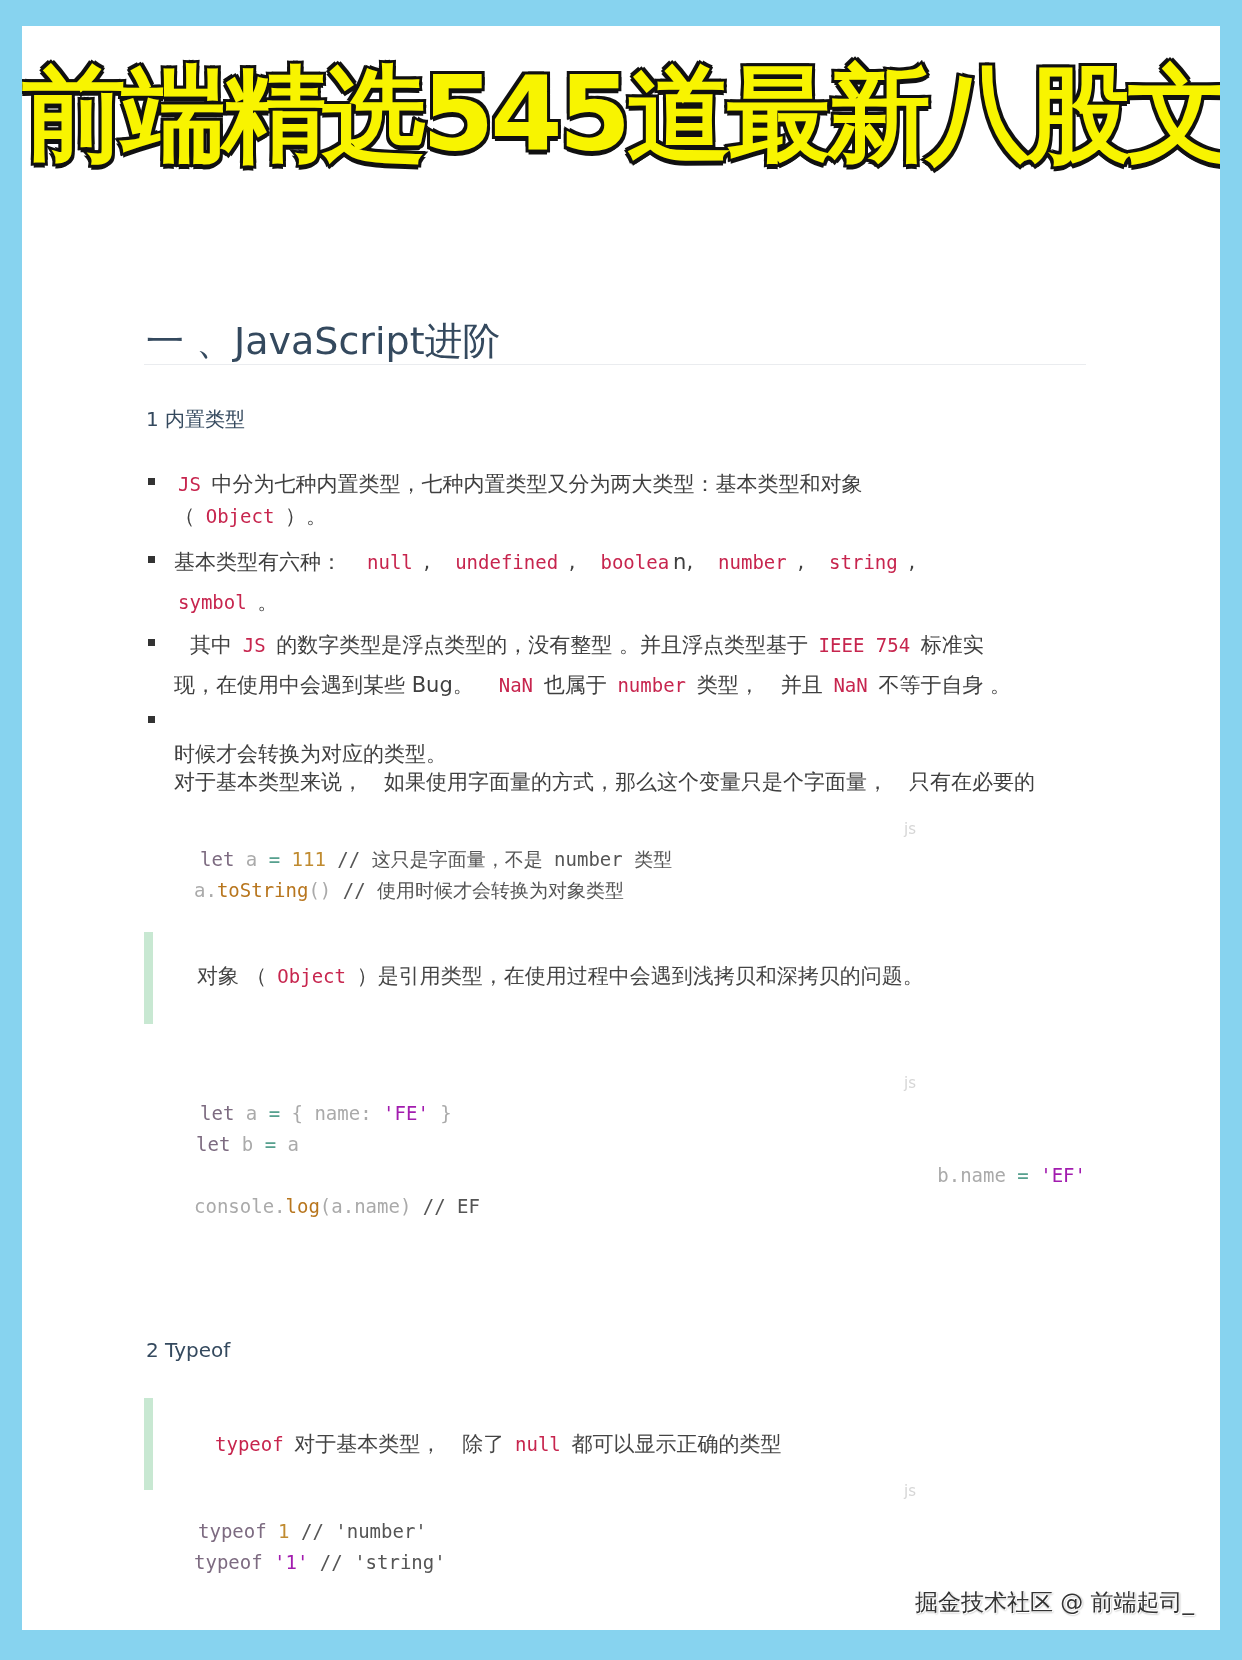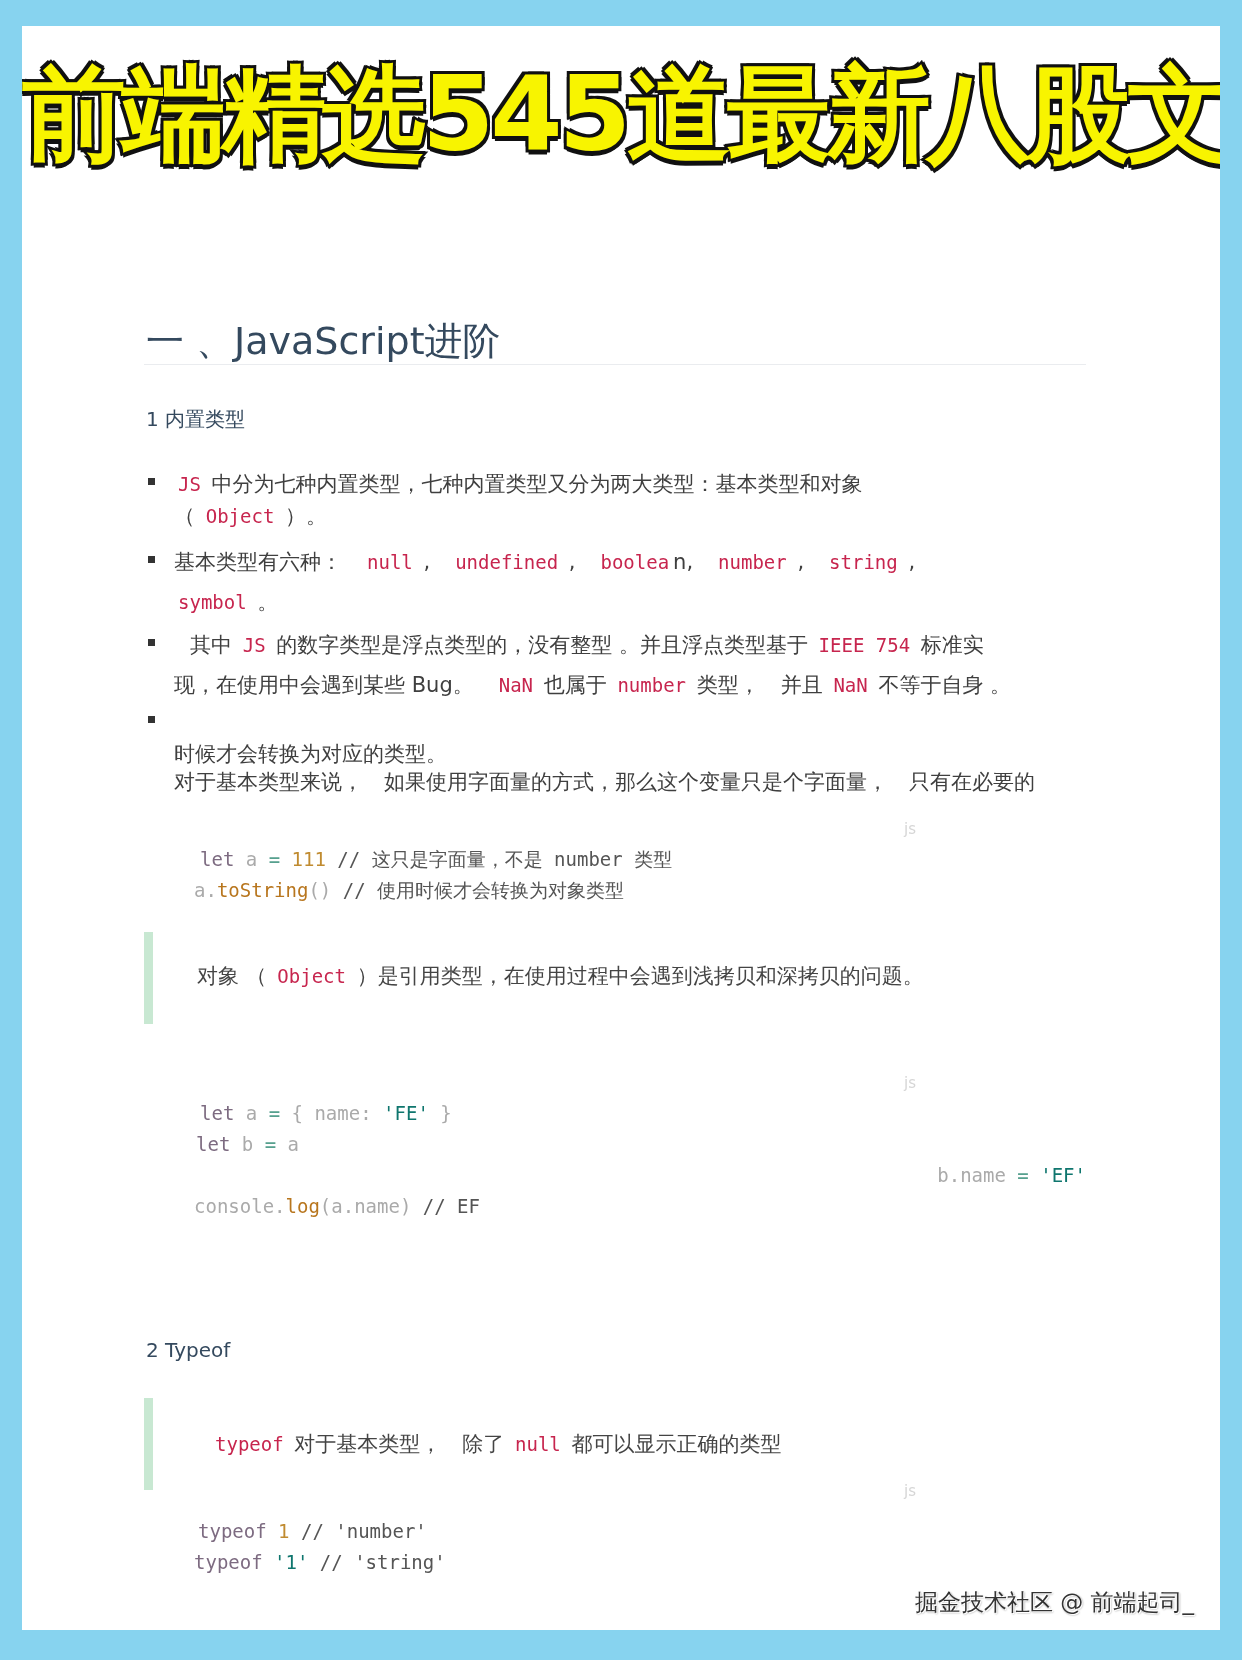--- a/index.html
+++ b/index.html
@@ -78,21 +78,21 @@
     }
     .code-line { white-space: pre; }
     .lang-tag {
       position: absolute; right: 170px; font-size: 15px; color: #d6d6d6;
       font-family: "DejaVu Sans", sans-serif;
     }
     .kw { color: #7d6b81; }
     .var { color: #aaa; }
     .op { color: #56a08e; }
     .num { color: #c08b30; }
-    .str { color: #0f766e; }
+    .str { color: #a21caf; }
     .fn { color: #b8761e; }
     .cm { color: #555; }
     .watermark {
       position: absolute; right: 26px; bottom: 12px;
       font-size: 23px; color: #333;
       text-shadow: 1px 1px 0 #fff, -1px -1px 0 #fff, 1px 1px 2px #888;
       white-space: nowrap;
     }
   </style>
 </head>

